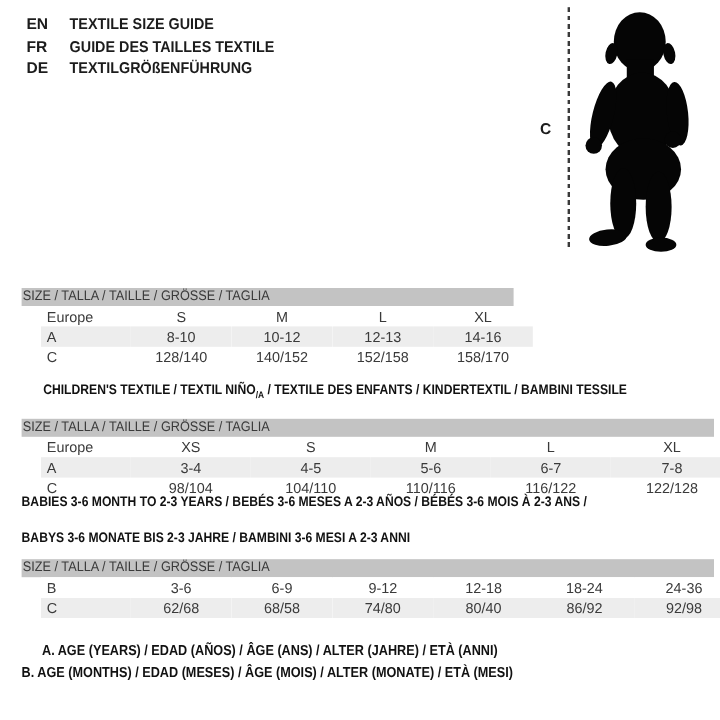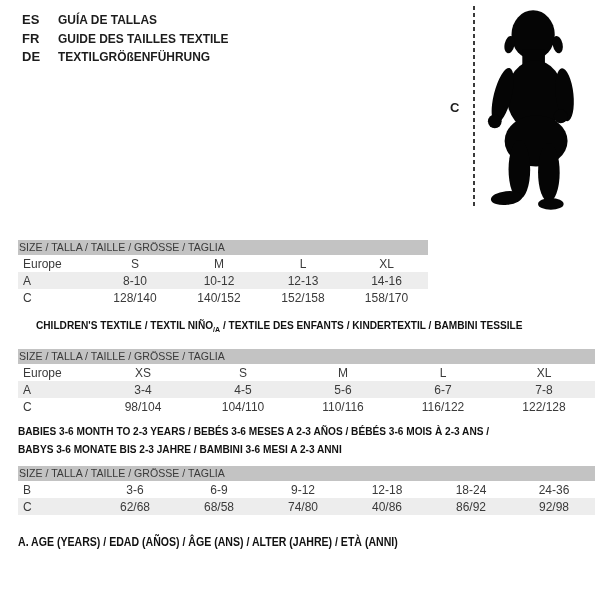--- a/index.html
+++ b/index.html
@@ -21,41 +21,41 @@
   .measure-label{position:absolute;left:450px;top:100px;font-size:13px;font-weight:bold;}
   .silhouette{position:absolute;left:482px;top:4px;}
 
   
   .sec-title{position:absolute;font-size:11.5px;font-weight:bold;white-space:nowrap;color:#111;}
 
   
   .size-table{position:absolute;}
   .size-head{height:15px;line-height:15px;background:#c3c3c3;color:#3a3a3a;
     font-size:11.5px;padding-left:1px;overflow:hidden;}
-  table{border-collapse:collapse;table-layout:fixed;width:100%;}
+  table{border-collapse:collapse;table-layout:fixed;width:100%;margin-left:16px;}
   td{height:17px;font-size:12px;color:#3a3a3a;text-align:center;padding:0;
      white-space:nowrap;overflow:hidden;}
   td.lbl{text-align:left;padding-left:5px;}
   tr.r-gray td{background:#ededed;}
   tr.r-white td{background:#ffffff;}
 
   
   .legend{position:absolute;left:18px;top:533px;}
   .legend-line{height:18.3px;line-height:18.3px;font-size:12px;font-weight:bold;white-space:nowrap;color:#111;text-align:center;}
 
   .sub{font-size:8px;vertical-align:sub;}
 </style>
 </head>
 <body>
 
 <div id="page">
 
   <div class="lang-block">
     <div class="lang-row">
-      <span class="lang-code">ES</span><span class="cond-sm">GUÍA DE TALLAS</span>
+      <span class="lang-code">EN</span><span class="cond-sm">TEXTILE SIZE GUIDE</span>
     </div>
     <div class="lang-row">
       <span class="lang-code">FR</span><span class="cond-sm">GUIDE DES TAILLES TEXTILE</span>
     </div>
     <div class="lang-row">
       <span class="lang-code">DE</span><span class="cond-sm">TEXTILGRÖßENFÜHRUNG</span>
     </div>
   </div>
 
   <div class="measure-line"></div>
@@ -155,21 +155,21 @@
         <td>98/104</td>
         <td>104/110</td>
         <td>110/116</td>
         <td>116/122</td>
         <td>122/128</td>
       </tr>
     </tbody>
       </table>
   </div>
 
-  <div class="sec-title" style="left:18px;top:425px;">
+  <div class="sec-title" style="left:18px;top:413px;">
     <span class="cond">BABIES 3-6 MONTH TO 2-3 YEARS / BEBÉS 3-6 MESES A 2-3 AÑOS / BÉBÉS 3-6 MOIS À 2-3 ANS /</span>
   </div>
   <div class="sec-title" style="left:18px;top:443px;">
     <span class="cond">BABYS 3-6 MONATE BIS 2-3 JAHRE / BAMBINI 3-6 MESI A 2-3 ANNI</span>
   </div>
   <div class="size-table" style="left:18px;top:466px;width:577px;">
     <div class="size-head">
       <span class="cond-sm">SIZE / TALLA / TAILLE / GRÖSSE / TAGLIA</span>
     </div>
     <table>
@@ -190,25 +190,26 @@
         <td>9-12</td>
         <td>12-18</td>
         <td>18-24</td>
         <td>24-36</td>
       </tr>
       <tr class="r-gray">
         <td class="lbl">C</td>
         <td>62/68</td>
         <td>68/58</td>
         <td>74/80</td>
-        <td>40/86</td>
+        <td>80/40</td>
         <td>86/92</td>
         <td>92/98</td>
       </tr>
     </tbody>
       </table>
   </div>
 
   <div class="legend">
     <div class="legend-line"><span class="cond">A. AGE (YEARS) / EDAD (AÑOS) / ÂGE (ANS) / ALTER (JAHRE) / ETÀ (ANNI)</span></div>
+    <div class="legend-line"><span class="cond">B. AGE (MONTHS) / EDAD (MESES) / ÂGE (MOIS) / ALTER (MONATE) / ETÀ (MESI)</span></div>
   </div>
 
 </div>
 
 </body></html>

